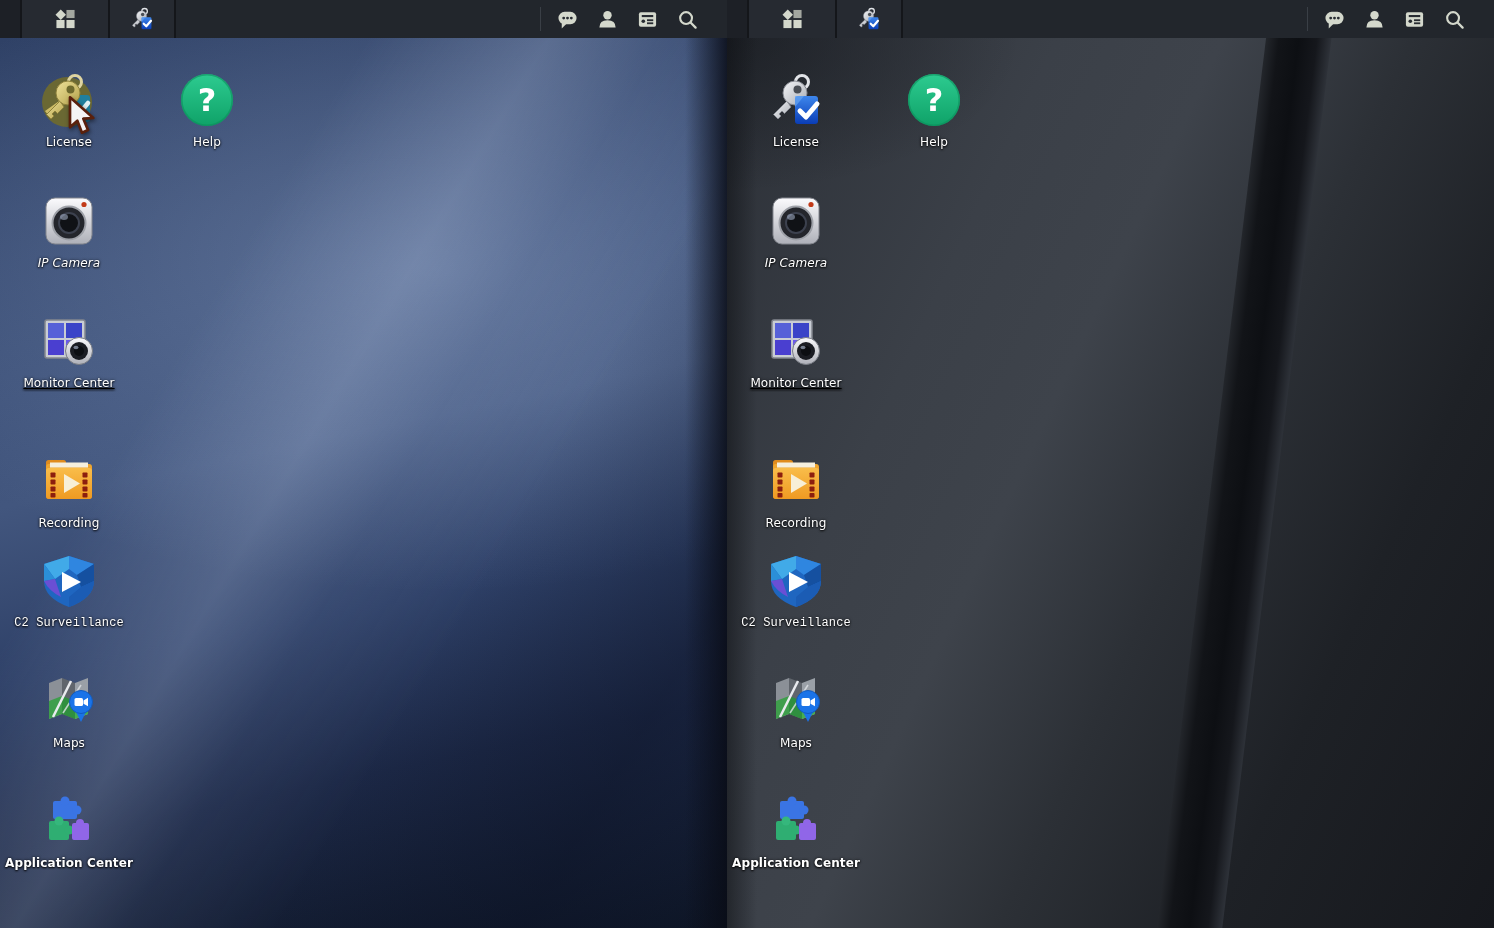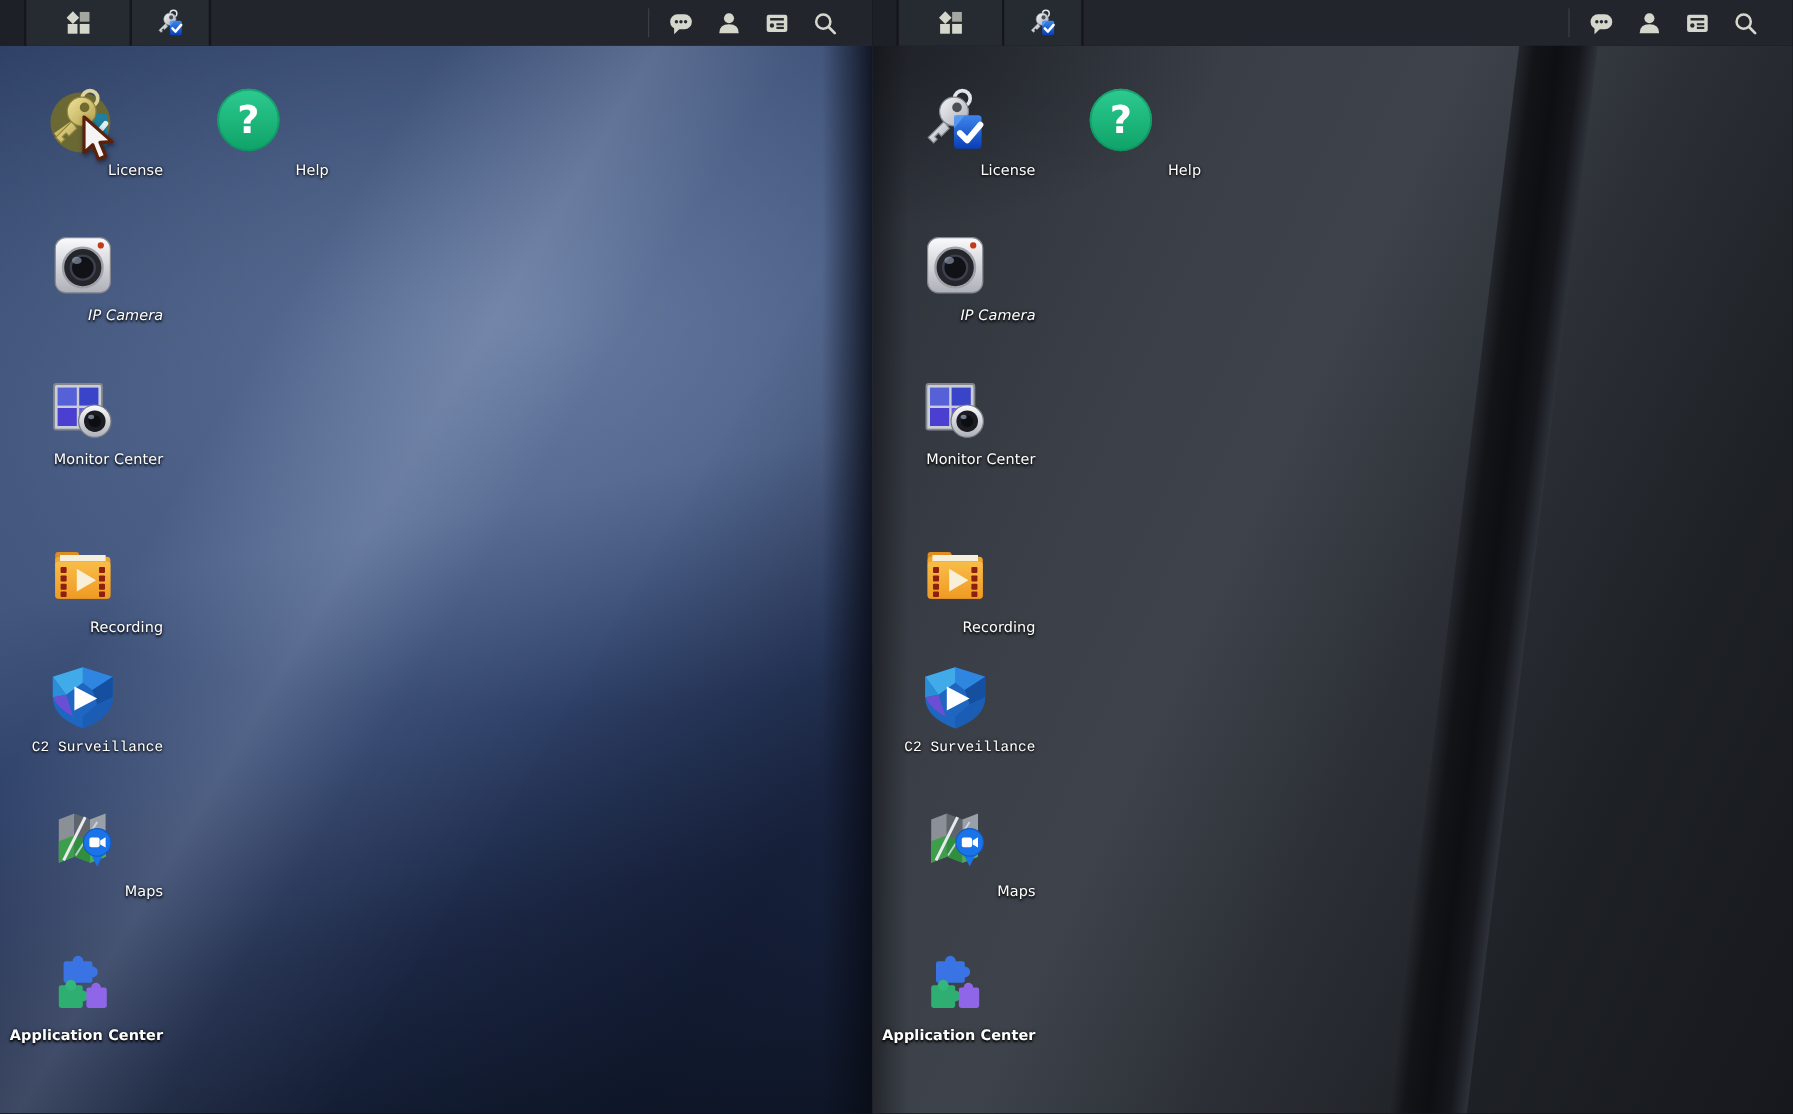--- a/index.html
+++ b/index.html
@@ -61,31 +61,31 @@
     background:linear-gradient(90deg, rgba(14,16,20,.55), rgba(14,16,20,0));
   }
   .blade{
     position:absolute;left:543px;top:-30px;width:65px;height:1050px;
     transform:rotate(7deg);transform-origin:50% 0;
     background:linear-gradient(90deg,#23262b 0%,#121418 20%,#0d0f13 50%,#15171c 78%,#2e3239 100%);
   }
 
   
   .cell{
-    position:absolute;width:134px;text-align:right;cursor:pointer;z-index:3;
+    position:absolute;width:134px;text-align:center;cursor:pointer;z-index:3;
   }
   .cell .ico{width:56px;height:56px;margin:0 auto;}
   .cell .ico svg{width:56px;height:56px;}
   .cell .lbl{
     margin-top:7px;font-size:12px;line-height:14px;color:#ffffff;
     text-shadow:0 1px 2px rgba(0,0,0,.95), 0 0 3px rgba(0,0,0,.7);
     letter-spacing:.1px;
   }
   .col1{left:2px;} .col2{left:140px;}
-  .r1{top:34px;} .r2{top:155px;font-style:italic;} .r3{top:275px;} .r4{top:415px;}
+  .r1{top:34px;} .r2{top:155px;font-style:italic;} .r3{top:275px;text-decoration:underline;} .r4{top:415px;}
   .r5{top:515px;font-family:Liberation Mono, monospace;} .r6{top:635px;} .r7{top:755px;font-weight:bold;}
 
   .cursor{
     position:absolute;left:66px;top:58px;width:32px;height:40px;z-index:10;
     filter:drop-shadow(1px 2px 2px rgba(0,0,0,.5));
   }
   .hidden-defs{position:absolute;width:0;height:0;overflow:hidden;}
 </style>
 </head>
 <body>

